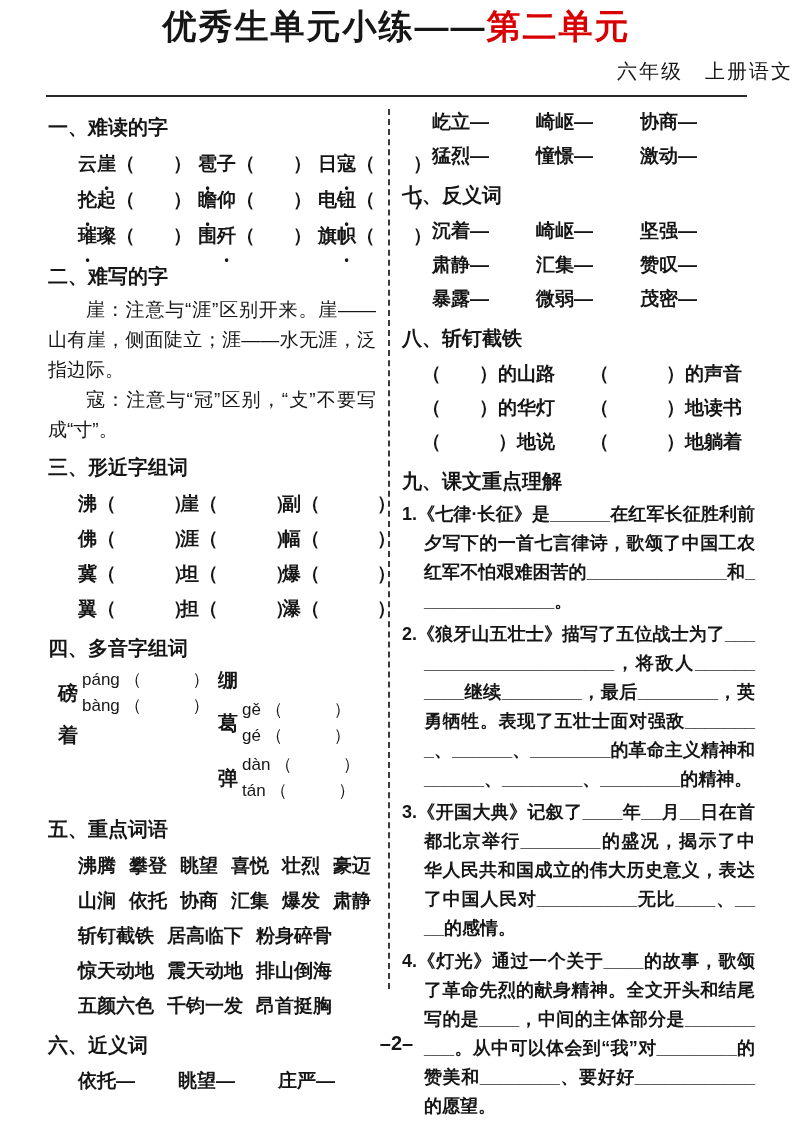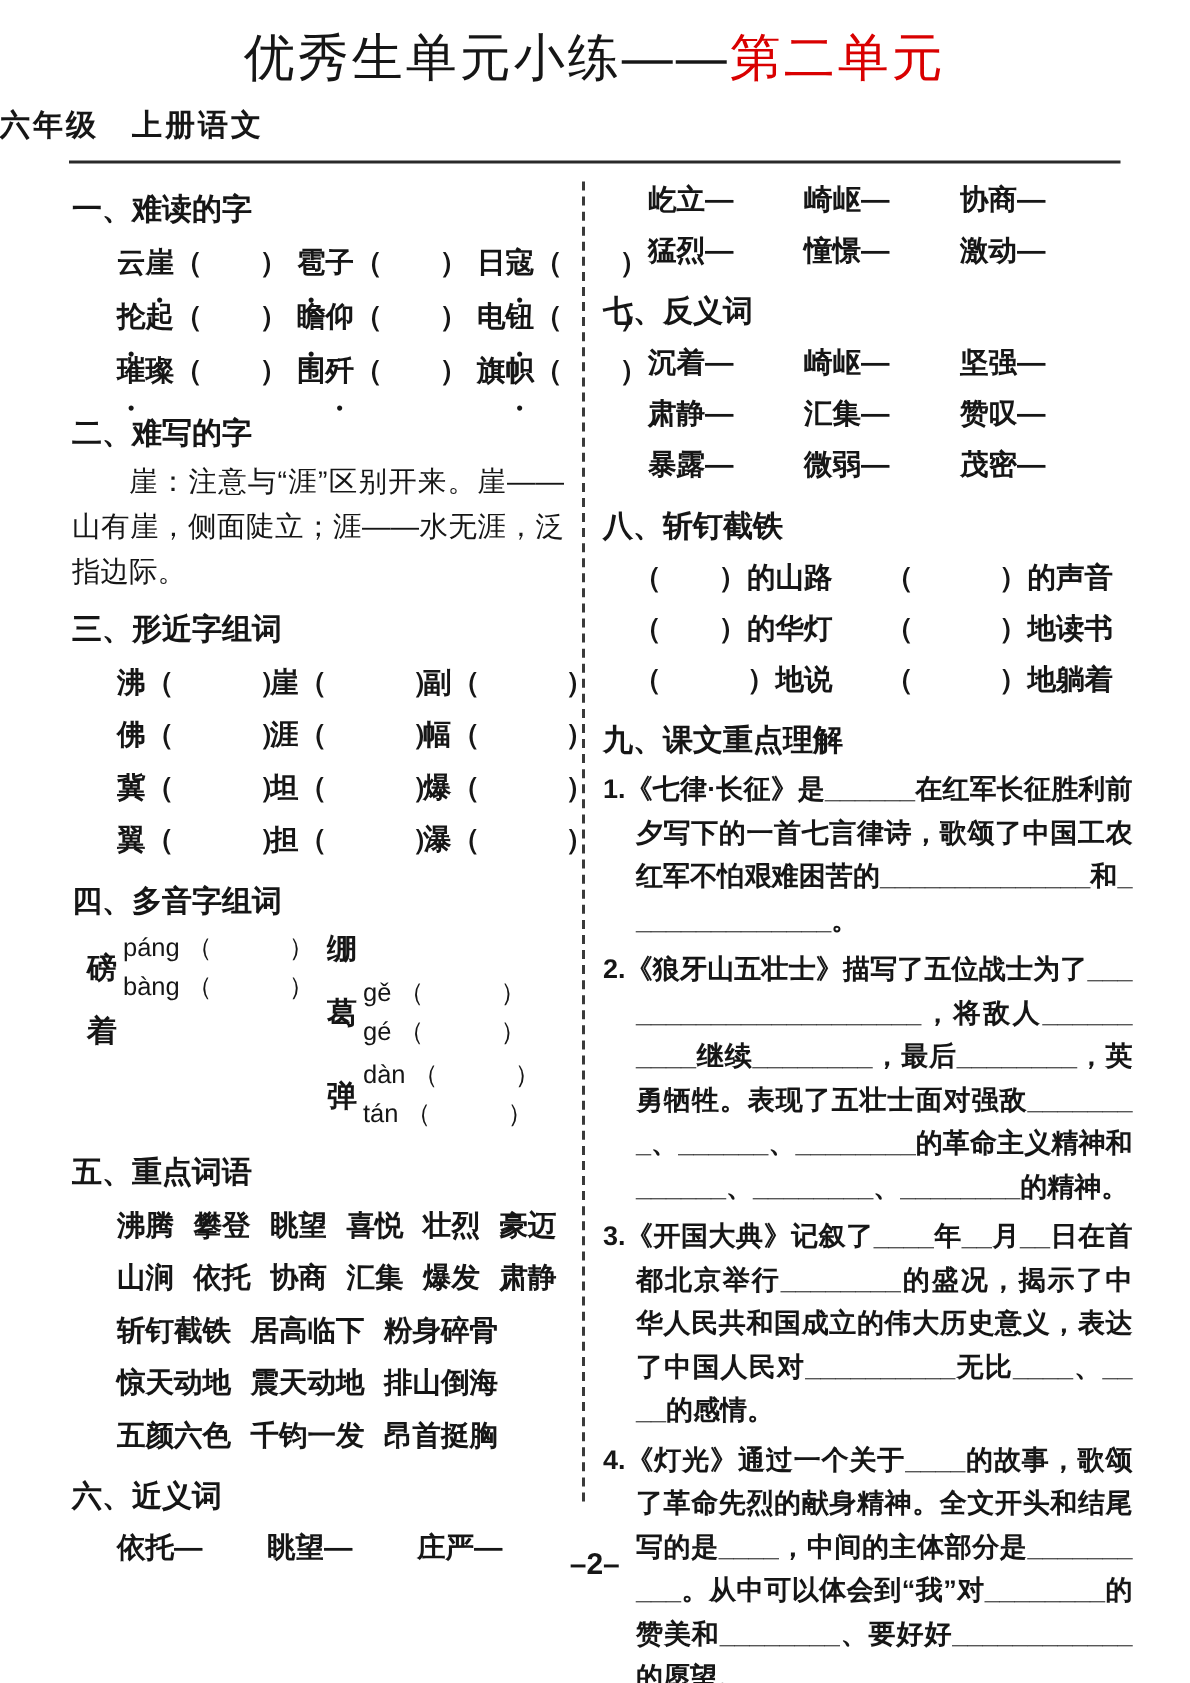--- a/index.html
+++ b/index.html
@@ -1,19 +1,19 @@
 <!DOCTYPE html>
 <html><head>
 <meta charset="utf-8">
 <style>
   html,body{margin:0;padding:0;background:#ffffff;}
   .page{position:relative;width:793px;height:1122px;background:#fff;overflow:hidden;
         font-family:"Liberation Sans","DejaVu Sans",sans-serif;color:#161616;}
-  .title{ text-align:center;padding-top:16px;font-size:34px;font-weight:normal;letter-spacing:2px;}
-  .subtitle{text-align:left;margin-top:8px;font-size:20px;font-weight:bold;letter-spacing:2px;}
+  .title{ text-align:center;padding-top:4px;font-size:34px;font-weight:bold;letter-spacing:2px;}
+  .subtitle{text-align:right;margin-top:8px;font-size:20px;font-weight:normal;letter-spacing:2px;}
   .rule{border-top:2px solid #2a2a2a;margin:10px 46px 0 46px;}
   .columns{display:flex;align-items:flex-start;padding:8px 20px 0 48px;}
   .col-left{width:330px;flex:none;}
   .divider{flex:none;border-left:2px dashed #3a3a3a;height:880px;margin:4px 12px 0 10px;}
   .col-right{flex:1;min-width:0;padding-right:18px;}
   .sec-heading{font-size:20px;font-weight:bold;margin:9px 0 5px 0;}
   
   .s1-row{display:flex;padding-left:30px;font-size:19px;font-weight:bold;line-height:36px;white-space:nowrap;}
   .s1-cell{margin-right:6px;display:flex;}
   .wchar{position:relative;display:inline-block;}
@@ -105,20 +105,21 @@
             <span class="s1-cell">
               <span><span class="wchar">旗</span><span class="wchar dotted">帜</span></span>
               <span class="paren">（　　）</span>
             </span>
           </div>
         </div>
 
       <div class="sec-heading">二、难写的字</div>
       <div id="c-s2-paras">
           <div class="s2-p">崖：注意与“涯”区别开来。崖——山有崖，侧面陡立；涯——水无涯，泛指边际。</div>
+          <div class="s2-p">寇：注意与“冠”区别，“攴”不要写成“寸”。</div>
         </div>
 
       <div class="sec-heading">三、形近字组词</div>
       <div id="c-s3-rows">
           <div class="s3-row">
             <span class="s3-cell">沸（　　　）</span>
             <span class="s3-cell">崖（　　　）</span>
             <span class="s3-cell">副（　　　）</span>
           </div>
           <div class="s3-row">

